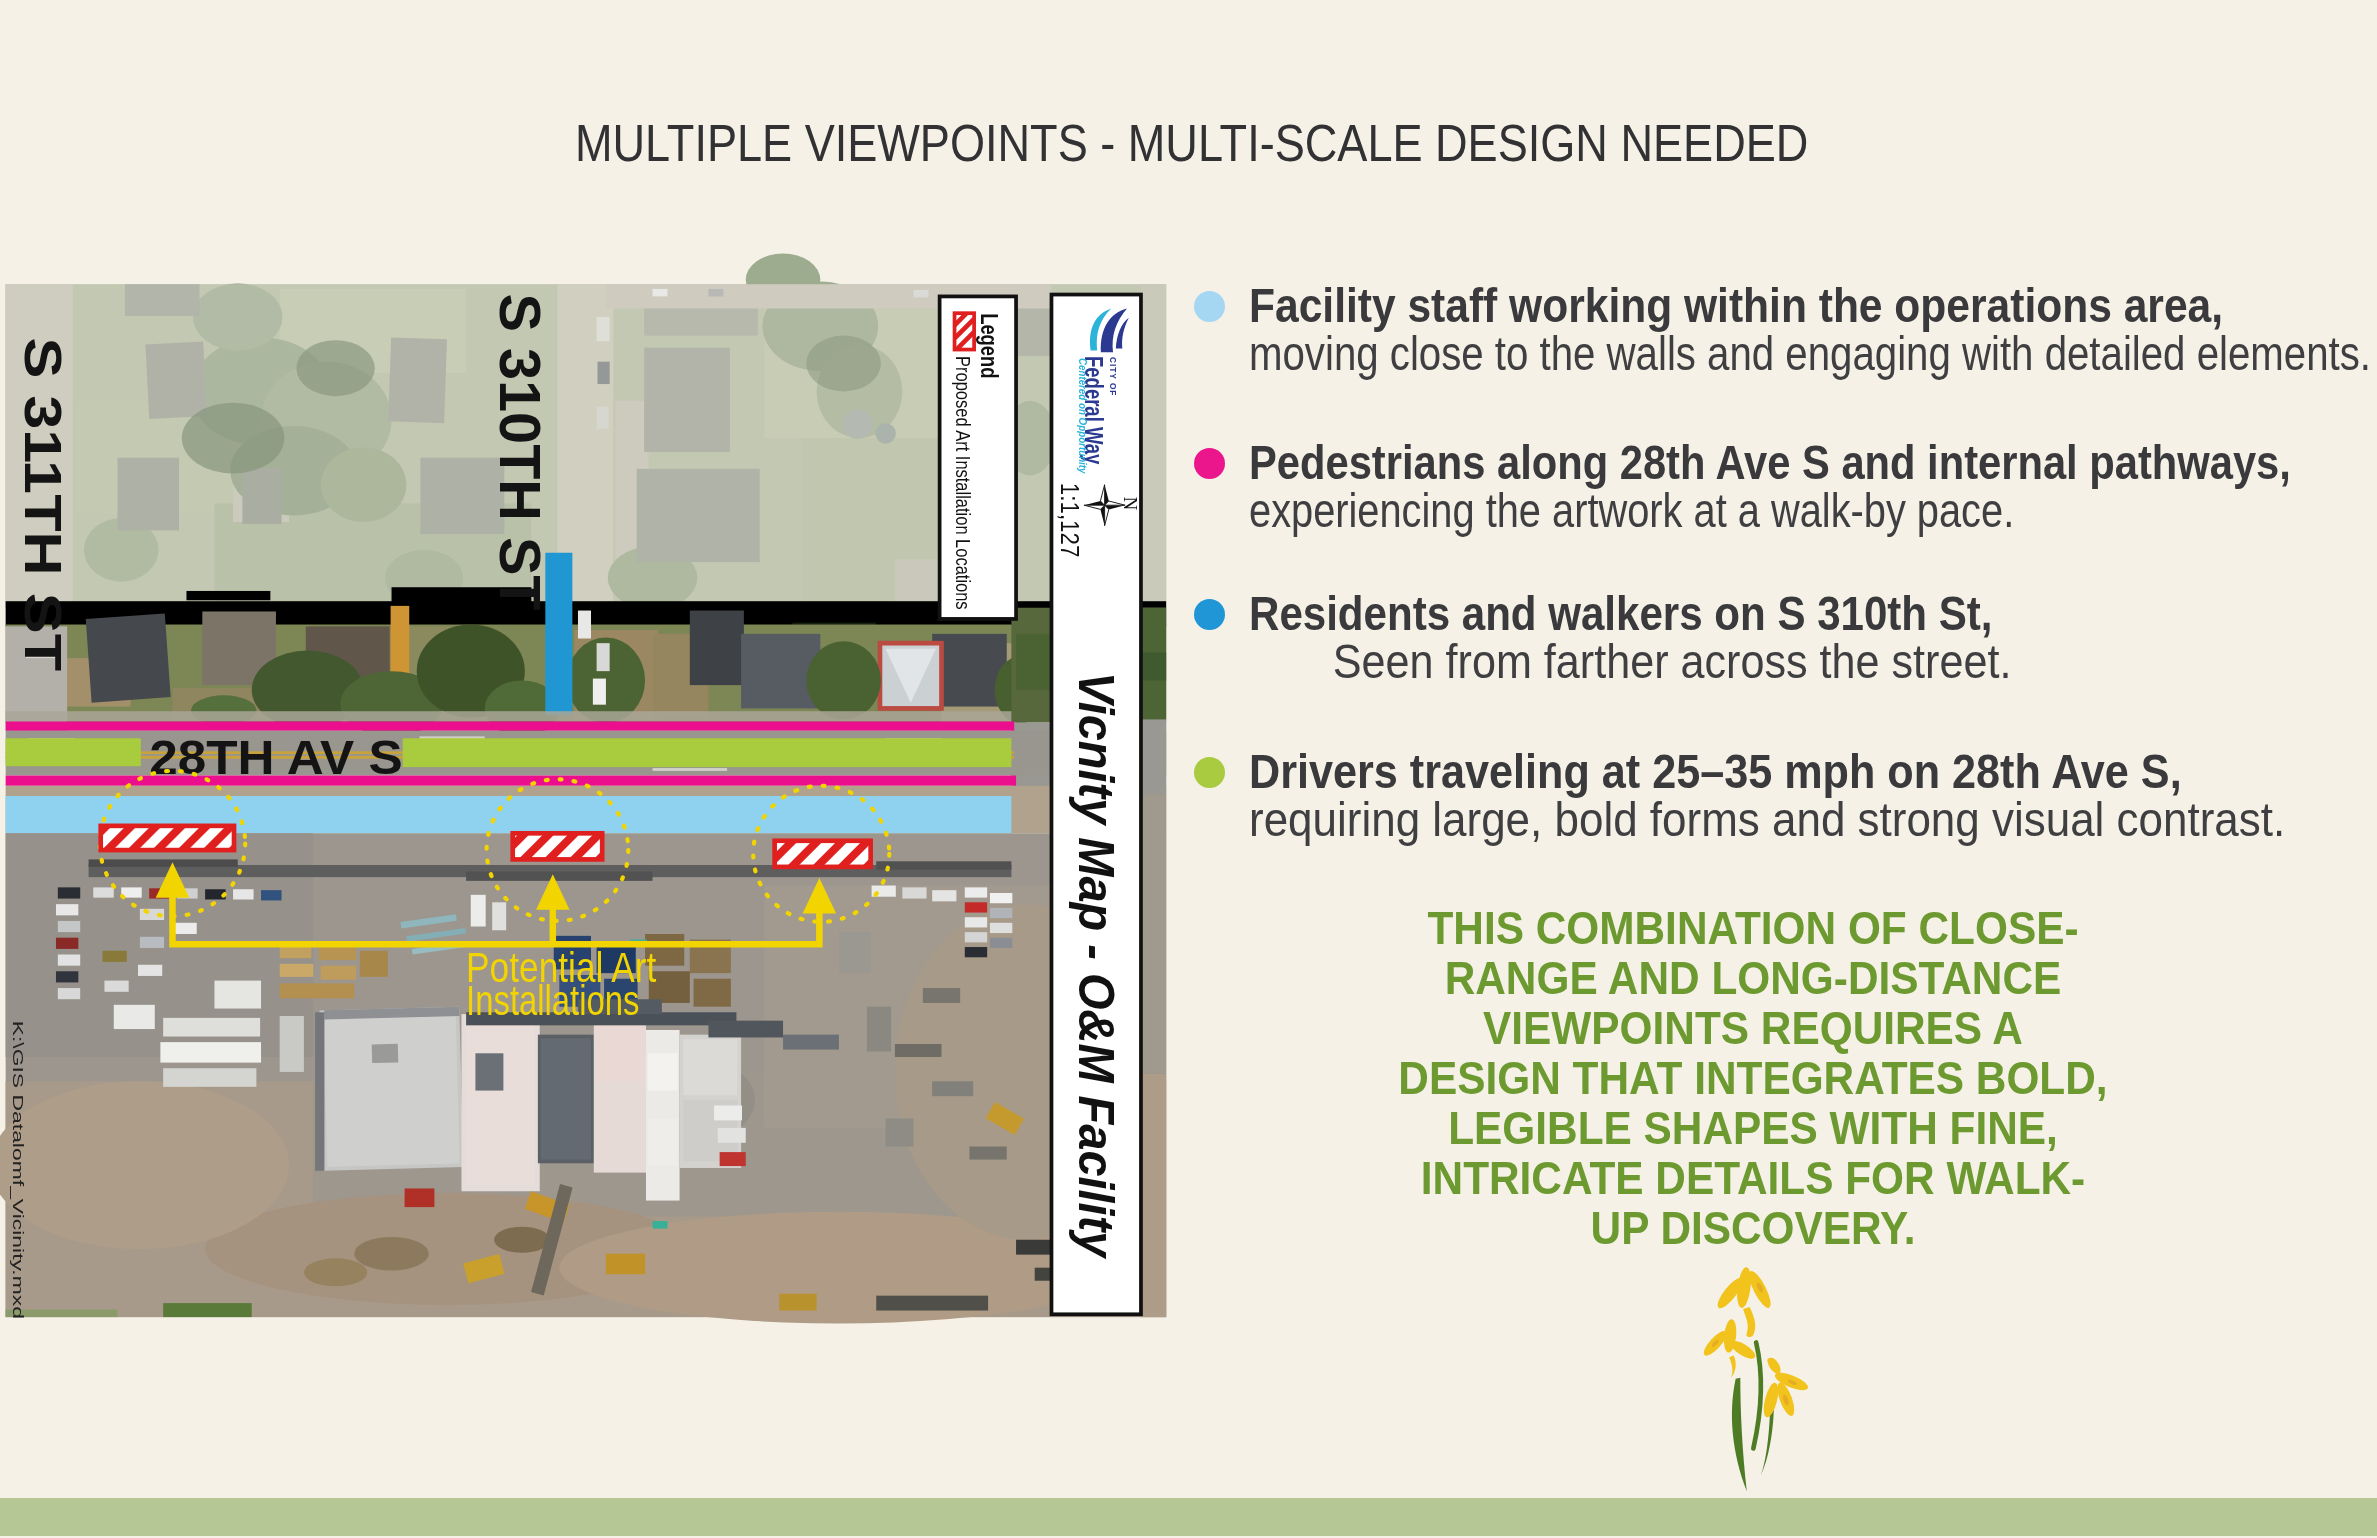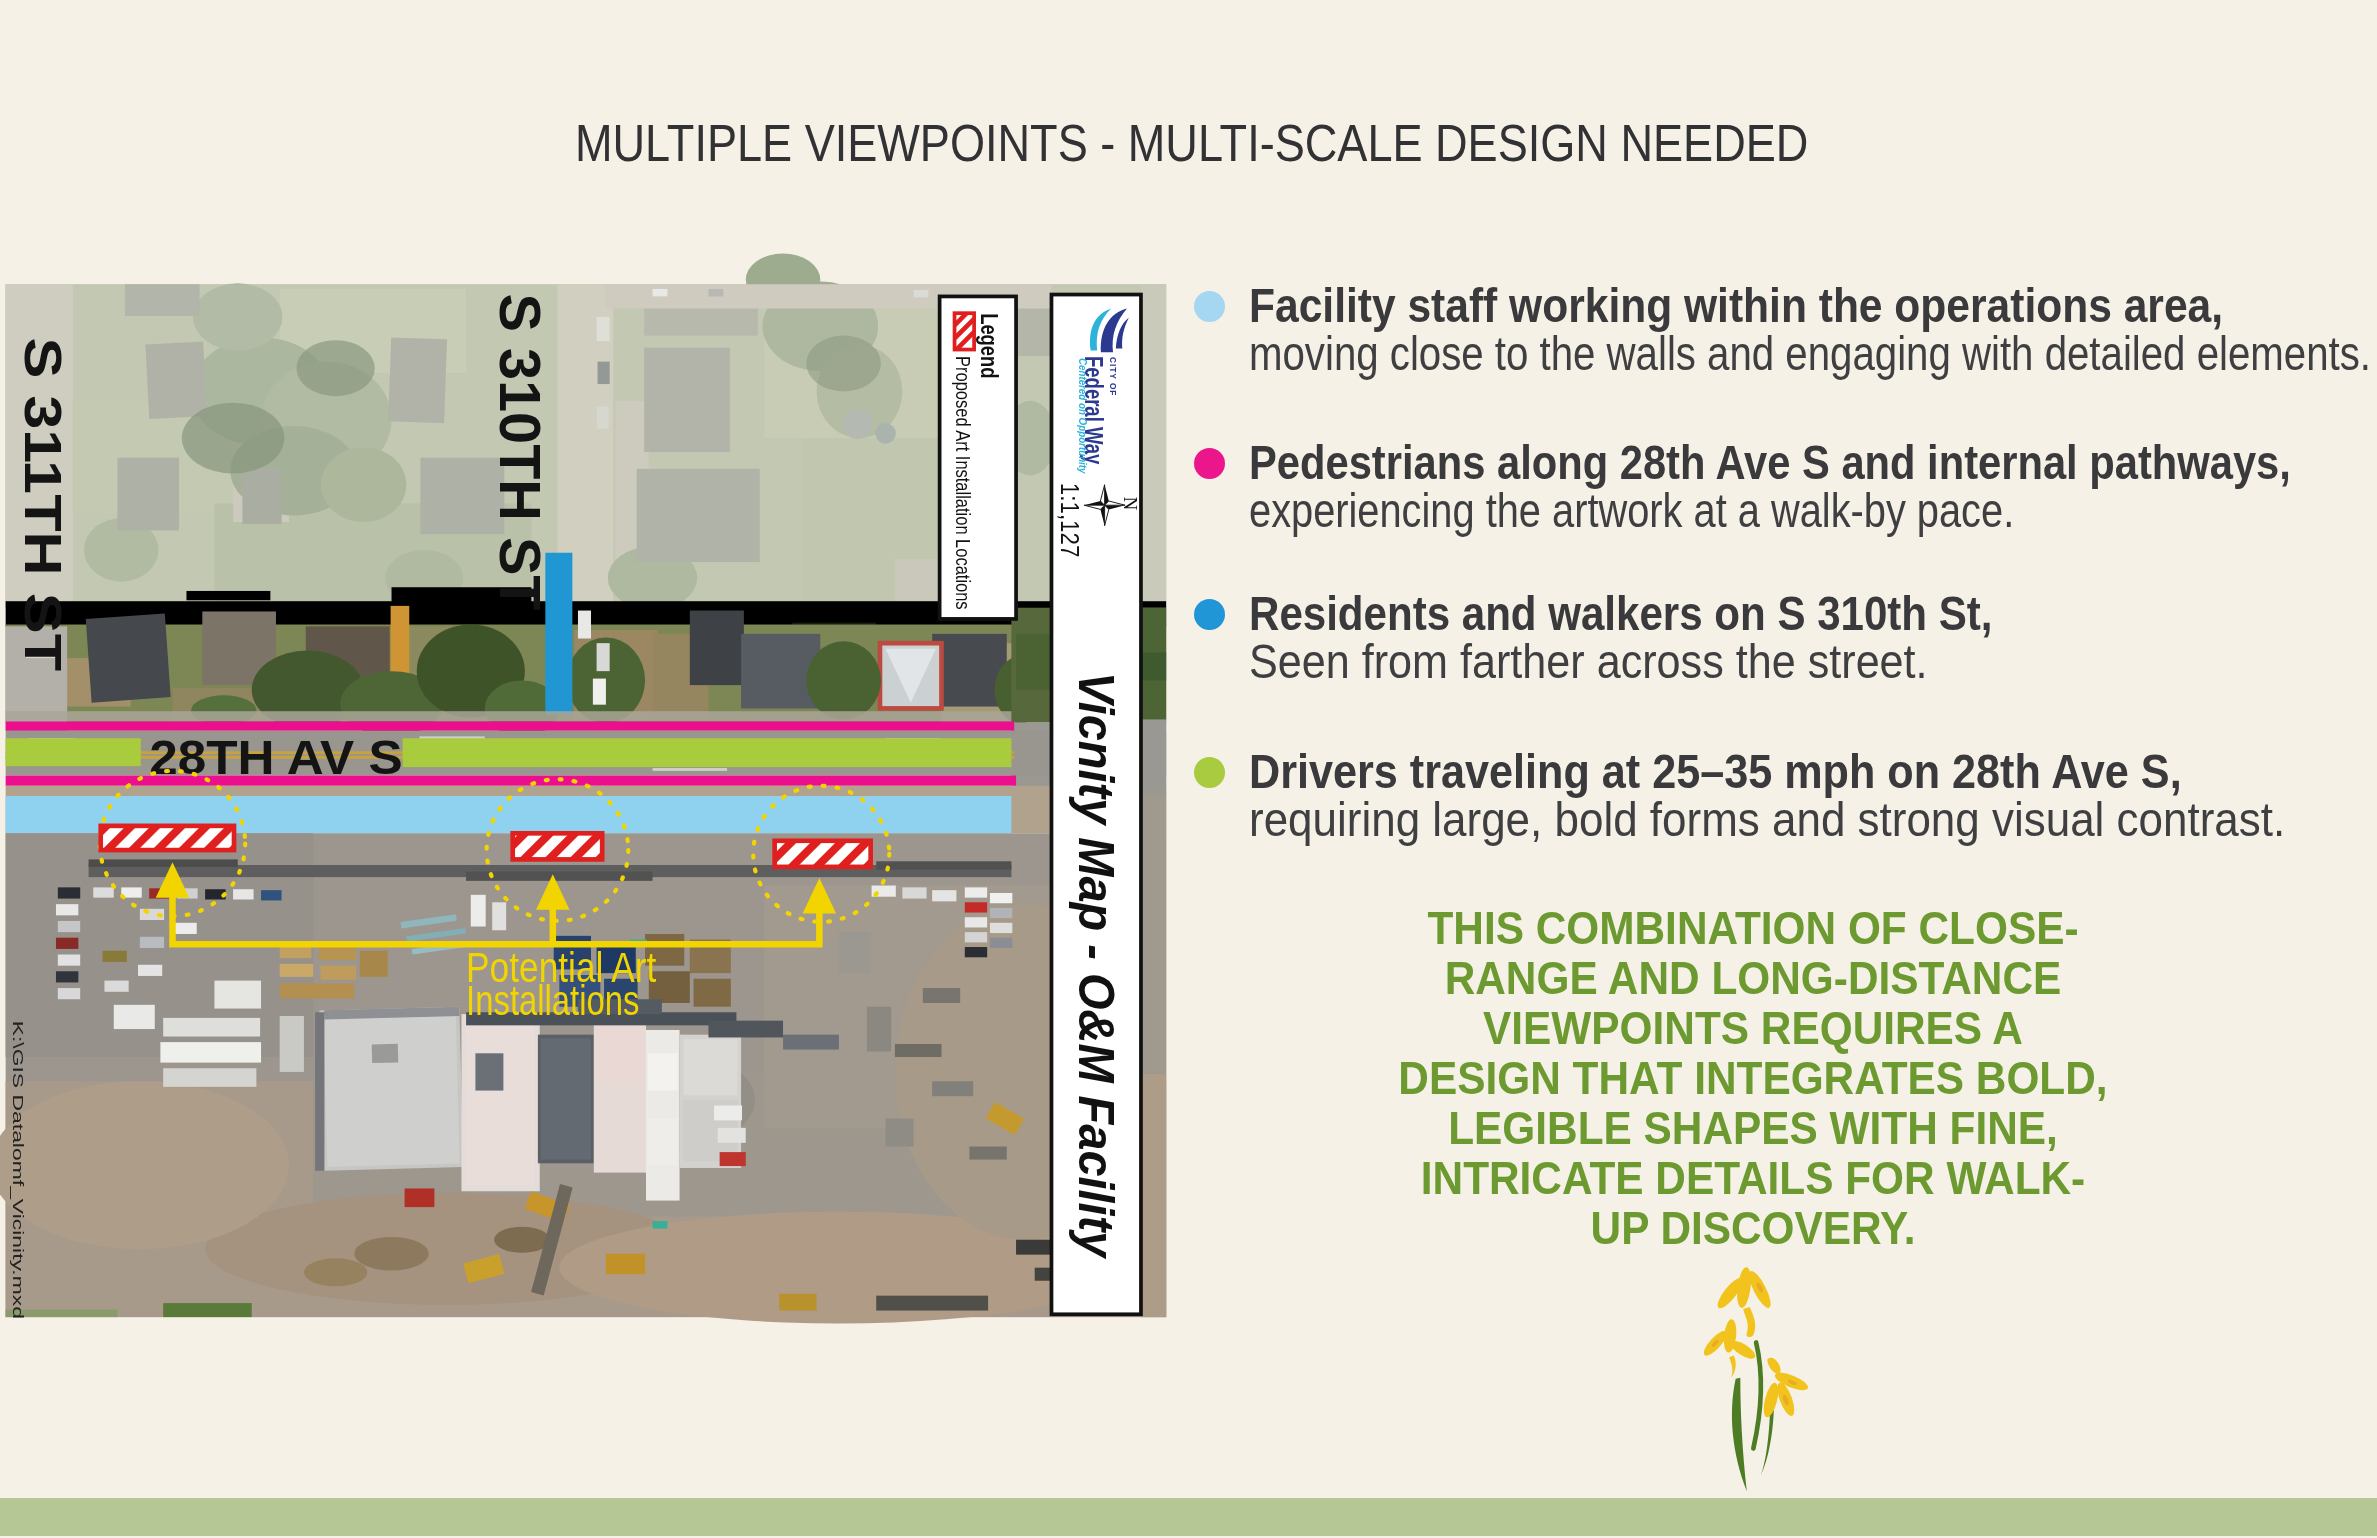--- a/index.html
+++ b/index.html
@@ -25,21 +25,21 @@
 <div class="s" id="s1" style="transform:scaleX(0.8376);">moving close to the walls and engaging with detailed elements.</div>
 </div>
 
 <div class="bullet" style="top:439px;">
 
 <span class="dot" style="background:#ec168c;"></span>
 <div class="h" id="h2" style="transform:scaleX(0.8686);">Pedestrians along 28th Ave S and internal pathways,</div>
 <div class="s" id="s2" style="transform:scaleX(0.8289);">experiencing the artwork at a walk-by pace.</div>
 </div>
 
-<div class="bullet" style="top:590px;">
+<div class="bullet" style="top:590px;text-align:right;">
 
 <span class="dot" style="background:#2196d6;"></span>
 <div class="h" id="h3" style="transform:scaleX(0.8765);">Residents and walkers on S 310th St,</div>
 <div class="s" id="s3" style="transform:scaleX(0.8988);">Seen from farther across the street.</div>
 </div>
 
 <div class="bullet" style="top:748px;">
 
 <span class="dot" style="background:#a8cb3f;"></span>
 <div class="h" id="h4" style="transform:scaleX(0.8995);">Drivers traveling at 25–35 mph on 28th Ave S,</div>

